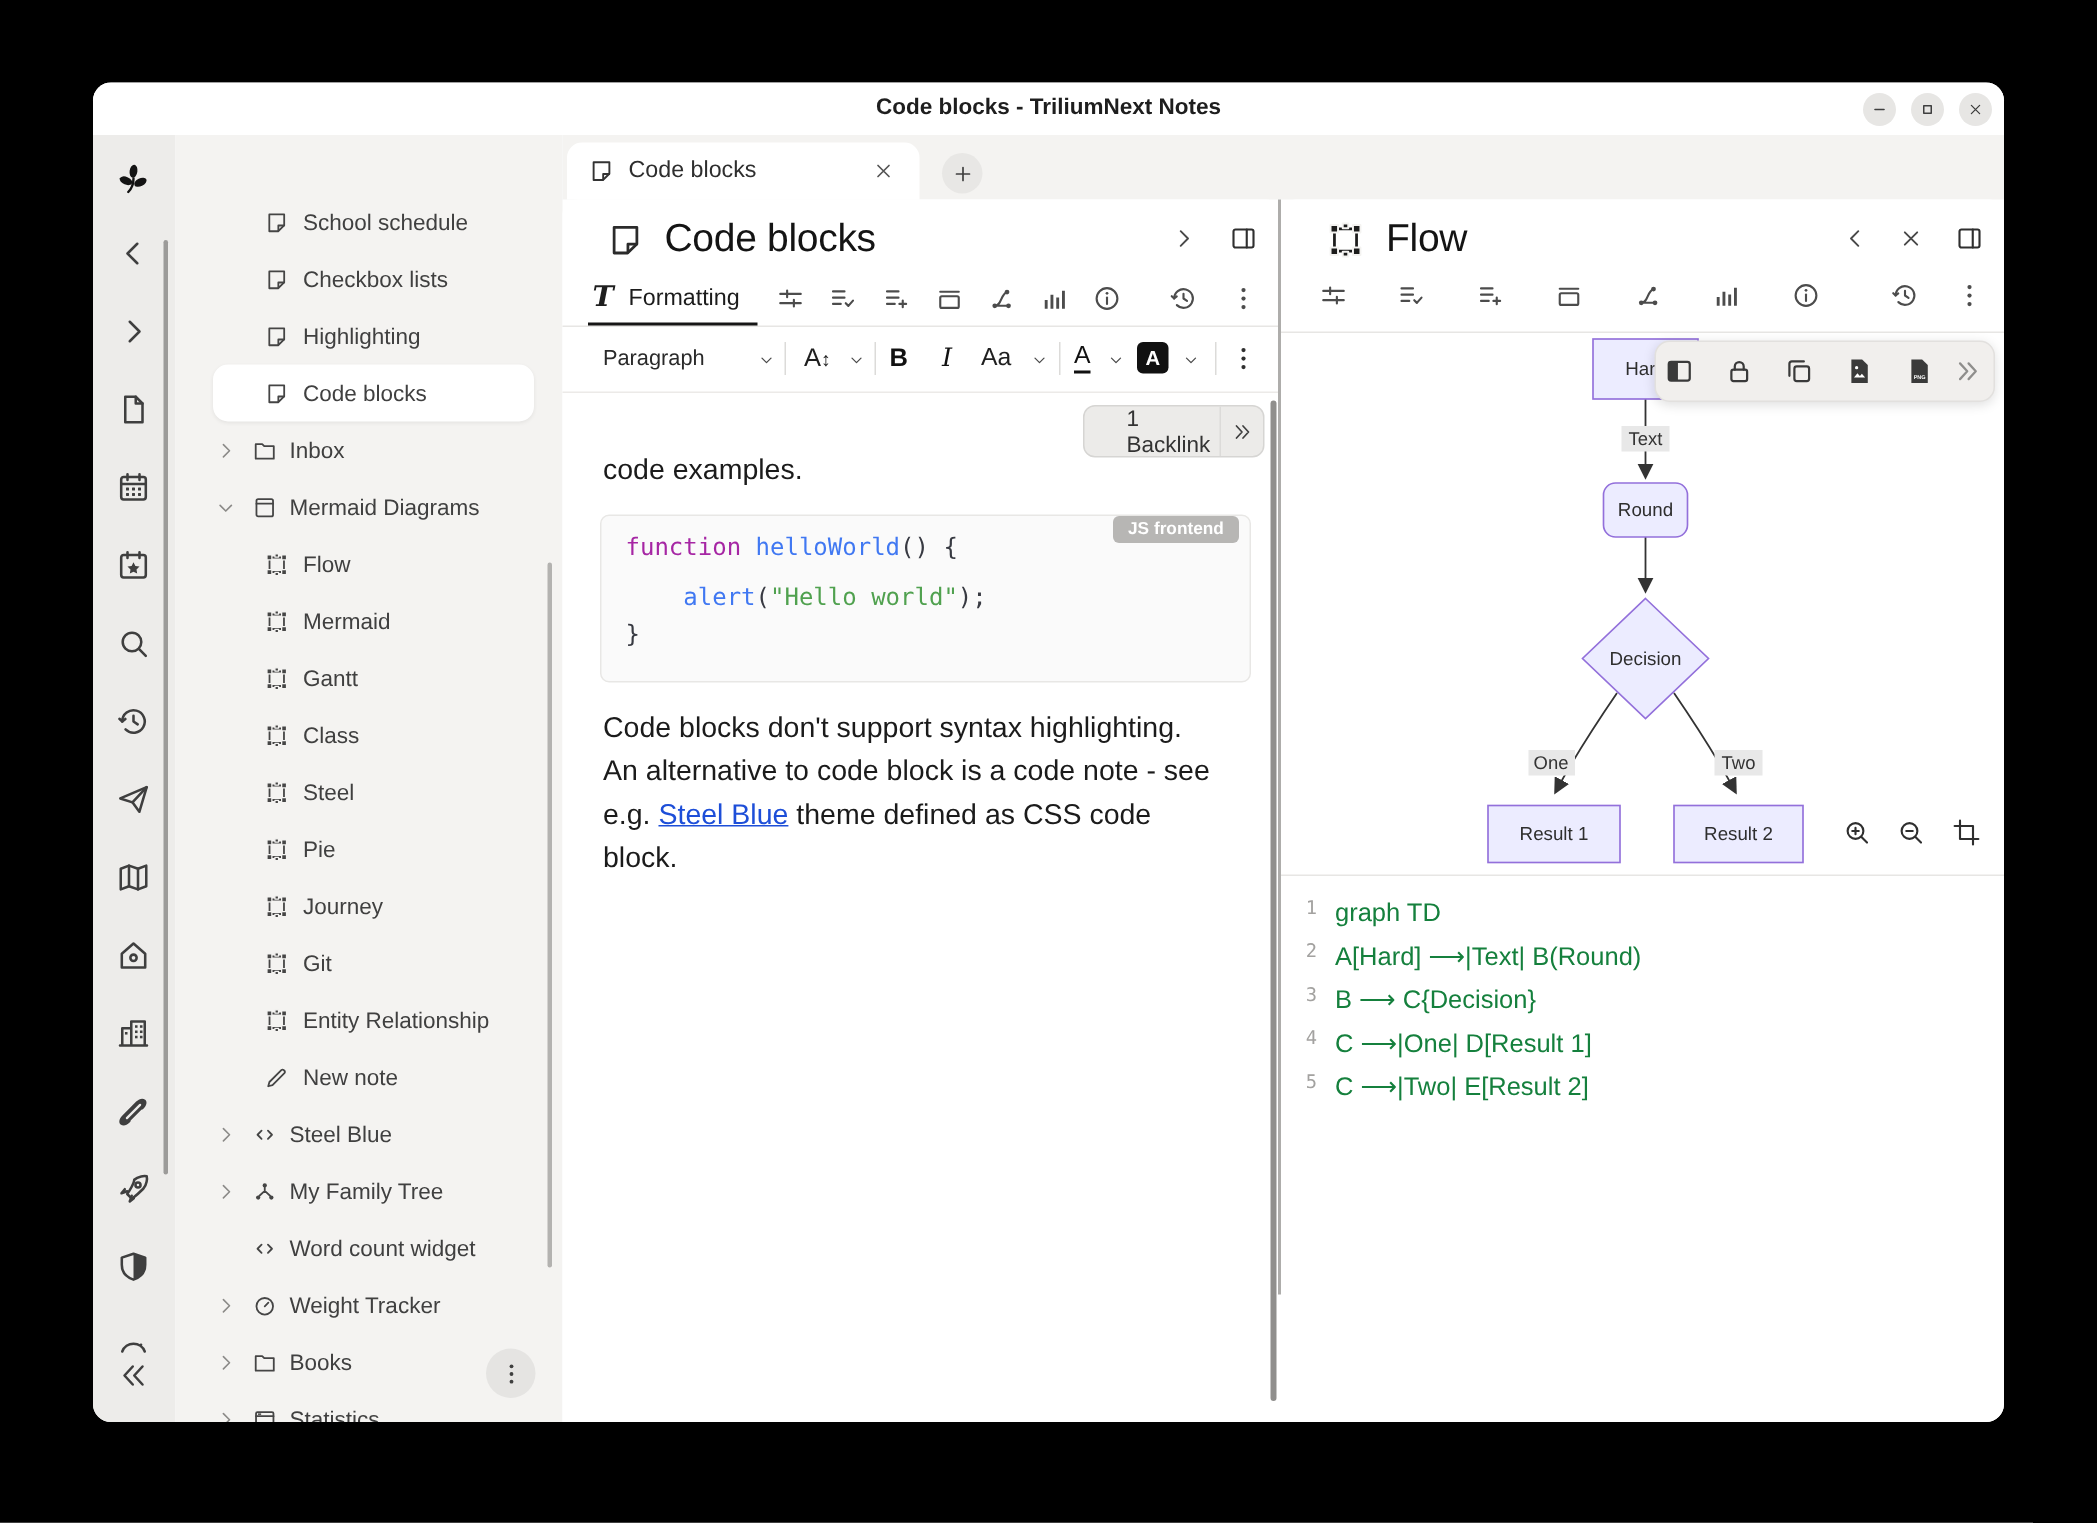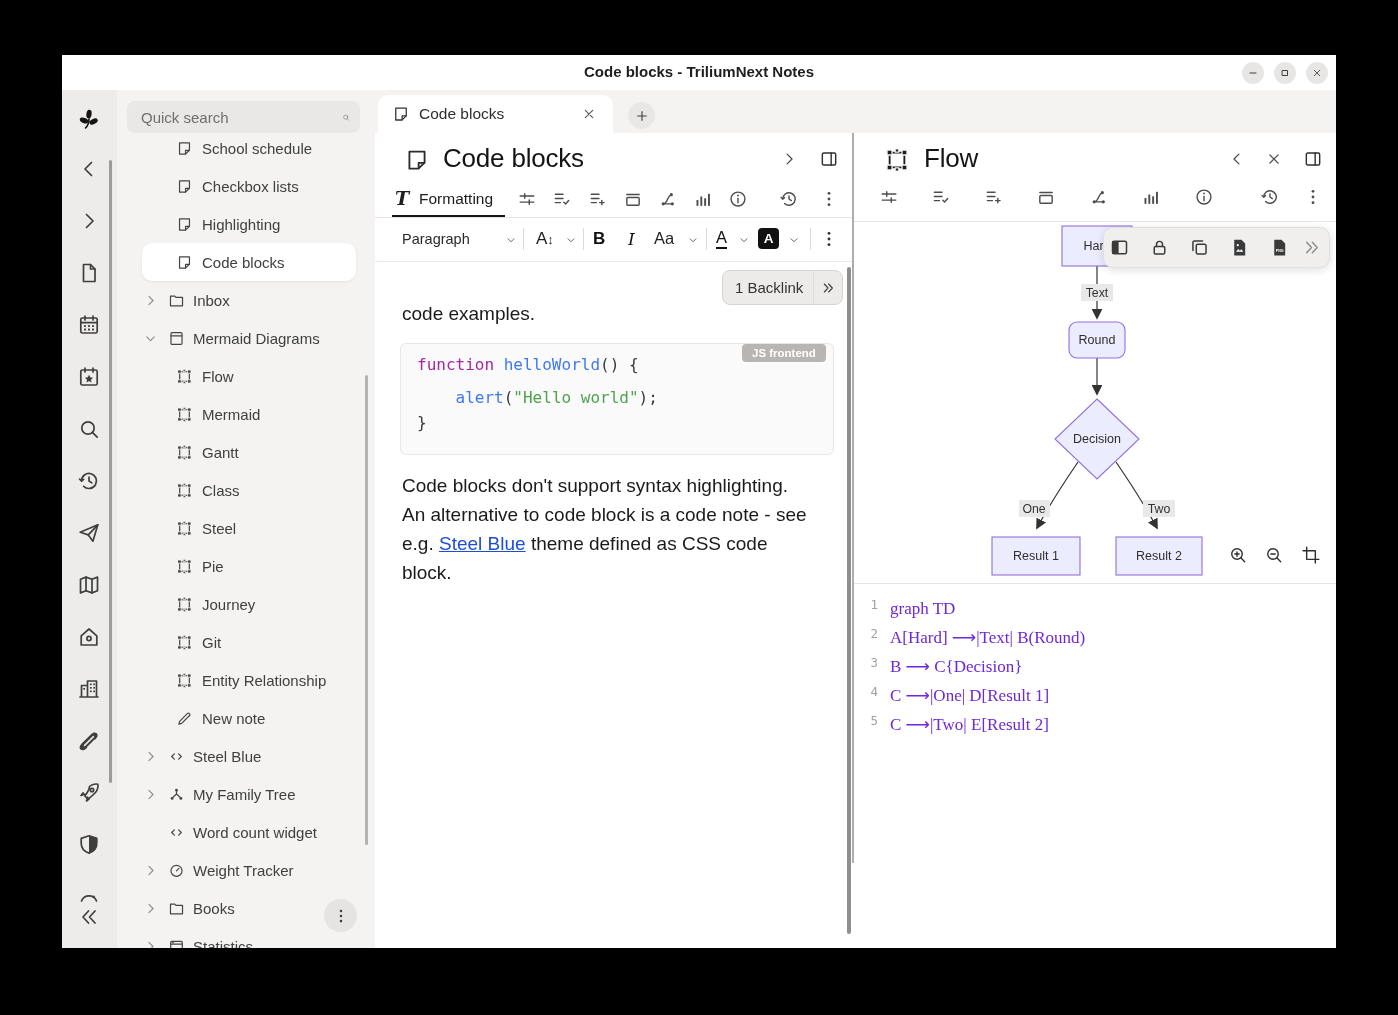--- a/index.html
+++ b/index.html
@@ -1,16 +1,16 @@
 <!DOCTYPE html>
 <html><head>
 <meta charset="utf-8">
 <style>
   html,body{margin:0;padding:0;width:1398px;height:1015px;background:#000;font-family:"Liberation Sans",sans-serif;overflow:hidden;}
-  .window{position:absolute;left:62px;top:55px;width:1274px;height:893px;background:#fff;border-radius:0;overflow:hidden;}
+  .window{position:absolute;left:62px;top:55px;width:1274px;height:893px;background:#fff;border-radius:12px;overflow:hidden;}
   .bg{position:absolute;}
   .titlebar-bg{left:0;top:0;width:1274px;height:35px;background:#fff;}
   .launcher-bg{left:0;top:35px;width:55px;height:858px;background:#edecea;}
   .tree-bg{left:55px;top:35px;width:258px;height:858px;background:#f4f3f1;}
   .tabbar-bg{left:313px;top:35px;width:961px;height:43px;background:#f4f3f1;}
   .center-bg{left:313px;top:78px;width:479px;height:815px;background:#fff;border-radius:10px 10px 0 0;}
   .right-bg{left:792px;top:78px;width:482px;height:815px;background:#fff;border-radius:10px 10px 0 0;}
   .layer{position:absolute;inset:0;z-index:2;}
   .abs{position:absolute;}
   .ic{display:inline-flex;align-items:center;justify-content:center;color:#3f3f3f;}
@@ -38,39 +38,39 @@
   .pane-title{font-size:26px;font-weight:500;color:#141414;letter-spacing:-.2px;}
   .hline{position:absolute;height:1px;background:#e7e6e4;}
   .fmt-underline{left:330px;top:160px;width:113px;height:2.5px;background:#161616;}
   .tglyph{font-family:"DejaVu Serif",serif;font-style:italic;font-weight:bold;font-size:19px;color:#1e1e1e;}
   .fmt-label{font-size:15.5px;color:#1c1c1c;}
   .tbtxt{font-size:14.5px;color:#2a2a2a;}
   .vsep{position:absolute;width:1px;height:22px;background:#dcdbd9;top:173px;}
   .chev-sm{width:12px;height:12px;color:#4a4a4a;}
   .para{position:absolute;left:340px;font-size:19px;color:#1b1b1b;white-space:nowrap;}
   .backlink{left:660px;top:215px;width:121px;height:35px;background:#ecebe9;border:1px solid #d6d5d3;border-radius:8px;display:flex;align-items:center;box-sizing:border-box;}
-  .backlink .bl-label{font-size:15px;color:#333;margin-left:12px;flex:1;}
+  .backlink .bl-label{font-size:15px;color:#333;margin-left:28px;flex:1;}
   .backlink .bl-more{width:28px;height:100%;display:flex;align-items:center;justify-content:center;color:#8f8e8c;border-left:1px solid #dcdbd9;}
   .codeblock{left:338px;top:288px;width:434px;height:112px;background:#fafafa;border:1px solid #e8e7e5;border-radius:6px;box-sizing:border-box;}
   .cb-badge{left:680px;top:289px;background:#b7b6b4;color:#fff;font-size:11.5px;font-weight:bold;padding:3px 10px;border-radius:4px;}
   .cb-line{position:absolute;left:355px;font-family:"DejaVu Sans Mono",monospace;font-size:16px;white-space:pre;color:#383a42;}
   .kw{color:#a626a4;}.fn{color:#4078f2;}.str{color:#50a14f;}.pl{color:#383a42;}
   .link{color:#1d4ed8;text-decoration:underline;}
   .ribbon-ic{position:absolute;width:20px;height:20px;color:#4c4c4c;}
   .float-tb{left:1041px;top:172px;width:225px;height:39px;background:#f1efed;border:1px solid #e2e0de;border-radius:10px;box-shadow:0 2px 8px rgba(0,0,0,.13);z-index:6;}
   .float-tb .ic{position:absolute;top:9px;width:21px;height:21px;color:#3a3a3a;}
   .diagram-svg{position:absolute;left:792px;top:167px;width:482px;height:361px;}
   .nrect{fill:#ECECFF;stroke:#9370DB;stroke-width:1.1;}
   .edge{stroke:#333;stroke-width:1.2;fill:none;}
   .diagram-svg text{font-family:"Liberation Sans",sans-serif;font-size:12.5px;fill:#2e2e2e;text-anchor:middle;}
   .elabel rect{fill:#e8e8e8;}
   .elabel text{font-size:12.3px;fill:#333;}
   .ed-row{display:flex;height:29px;align-items:center;}
   .ed-num{font-family:"DejaVu Sans Mono",monospace;font-size:12.5px;color:#a3a2a0;width:22px;text-align:right;margin-right:12px;transform:translateY(-4px);}
-  .ed-text{font-family:Liberation Serif, serif;font-size:17px;color:#6d28d9;white-space:pre;}
+  .ed-text{font-family:Liberation Sans, sans-serif;font-size:17px;color:#15803d;white-space:pre;}
   .editor{left:794px;top:530px;width:478px;height:360px;padding-top:9px;}
   .gray{color:#8f8e8c;}
 </style>
 </head>
 <body>
 
 <div class="window">
   <div class="bg titlebar-bg"></div>
   <div class="bg launcher-bg"></div>
   <div class="bg tree-bg"></div>
@@ -224,29 +224,20 @@
           </svg>
         </span>
         <span class="lbtn ic" style="top:850px">
           <svg viewBox="0 0 24 24" fill="none" stroke="currentColor" stroke-width="1.7" stroke-linecap="round" stroke-linejoin="round">
             <path d="M11.5 6L6 12l5.5 6M18 6l-5.5 6 5.5 6"></path>
           </svg>
         </span>
       </div>
     <div class="scrollbar" style="left:47px;top:105px;width:3px;height:623px;"></div>
 
-    <div class="abs search-box">
-      <input placeholder="Quick search" style="">
-      <span class="ic ic17" style="margin-right:10px;color:#6f6e6c;">
-          <svg viewBox="0 0 24 24" fill="none" stroke="currentColor" stroke-width="1.7" stroke-linecap="round" stroke-linejoin="round">
-            <circle cx="11" cy="11" r="6.2"></circle>
-            <path d="M15.6 15.6L20.2 20.2"></path>
-          </svg>
-        </span>
-    </div>
     <div id="tree">
         <div class="trow lvl2" style="top:74px">
           <span class="ticon ic">
             <svg viewBox="0 0 24 24" fill="none" stroke="currentColor" stroke-width="1.7" stroke-linecap="round" stroke-linejoin="round">
               <path d="M5 4.2h14v10.3L13.3 20H5z"></path>
               <path d="M13.5 19.6v-5h5.3"></path>
             </svg>
           </span>
           <span class="tlabel">School schedule</span>
         </div>

